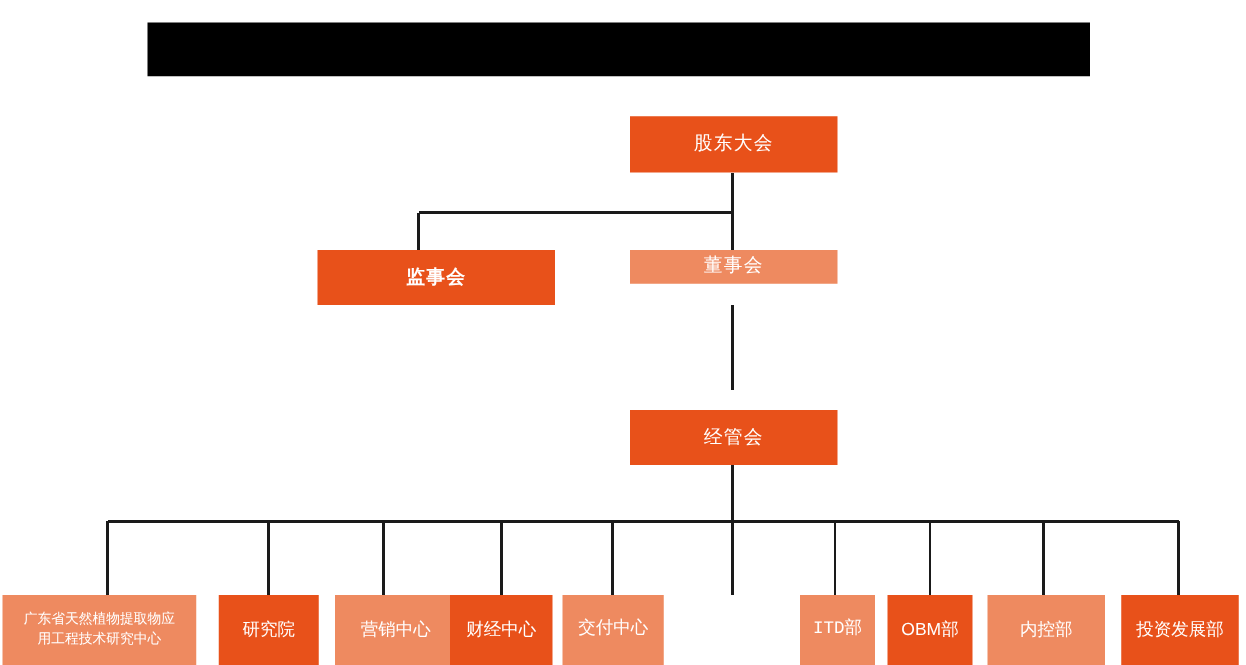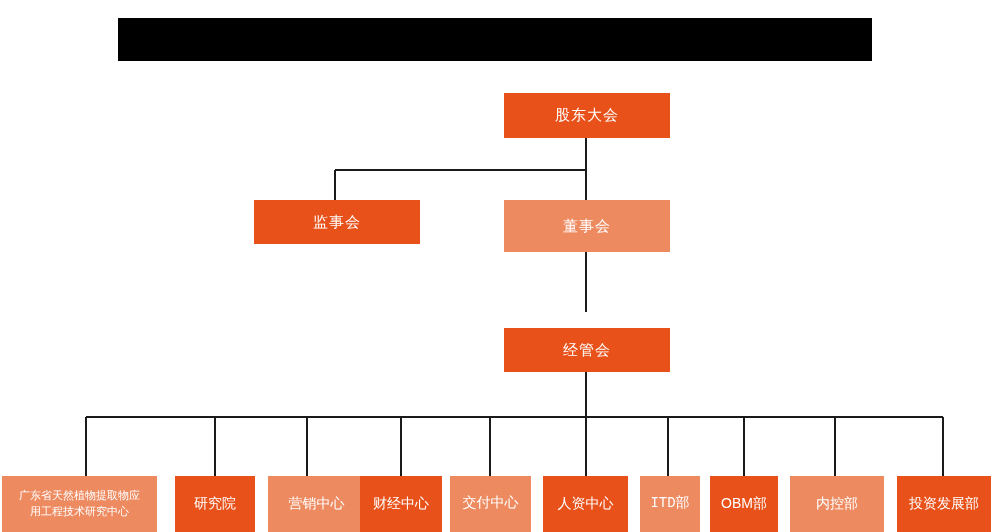--- a/index.html
+++ b/index.html
@@ -52,22 +52,22 @@
   .node.light { background: #ee8a60; }
 
   .n-shareholders,
   .n-supervisors,
   .n-directors,
   .n-mgmt {
     font-size: 15px;
     letter-spacing: 1px;
   }
   .n-shareholders { left: 504px; top: 93px;  width: 166px; height: 45px; }
-  .n-supervisors  { left: 254px; top: 200px; width: 166px; height: 44px; }
-  .n-directors    { left: 504px; top: 200px; width: 166px; height: 52px; }
+  .n-supervisors  { left: 254px; top: 200px; width: 190px; height: 44px; font-weight: bold; }
+  .n-directors    { left: 504px; top: 200px; width: 166px; height: 27px; }
   .n-mgmt         { left: 504px; top: 312px; width: 166px; height: 44px; margin-top: 16px; }
 
   .dept {
     top: 476px;
     height: 56px;
     font-size: 14px;
   }
   .dept.small {
     font-size: 11px;
     line-height: 1.45;
@@ -129,19 +129,18 @@
   <div class="node light dept small d0">
     <span>
       <span>广东省天然植物提取物应</span><br>
       <span>用工程技术研究中心</span>
     </span>
   </div>
   <div class="node dark dept d1">研究院</div>
   <div class="node light dept d2">营销中心</div>
   <div class="node dark dept d3">财经中心</div>
   <div class="node light dept d4">交付中心</div>
-  <div class="node dark dept d5">人资中心</div>
   <div class="node light dept d6">ITD部</div>
   <div class="node dark dept d7">OBM部</div>
   <div class="node light dept d8">内控部</div>
   <div class="node dark dept d9">投资发展部</div>
 
 </div>
 
 </body></html>

